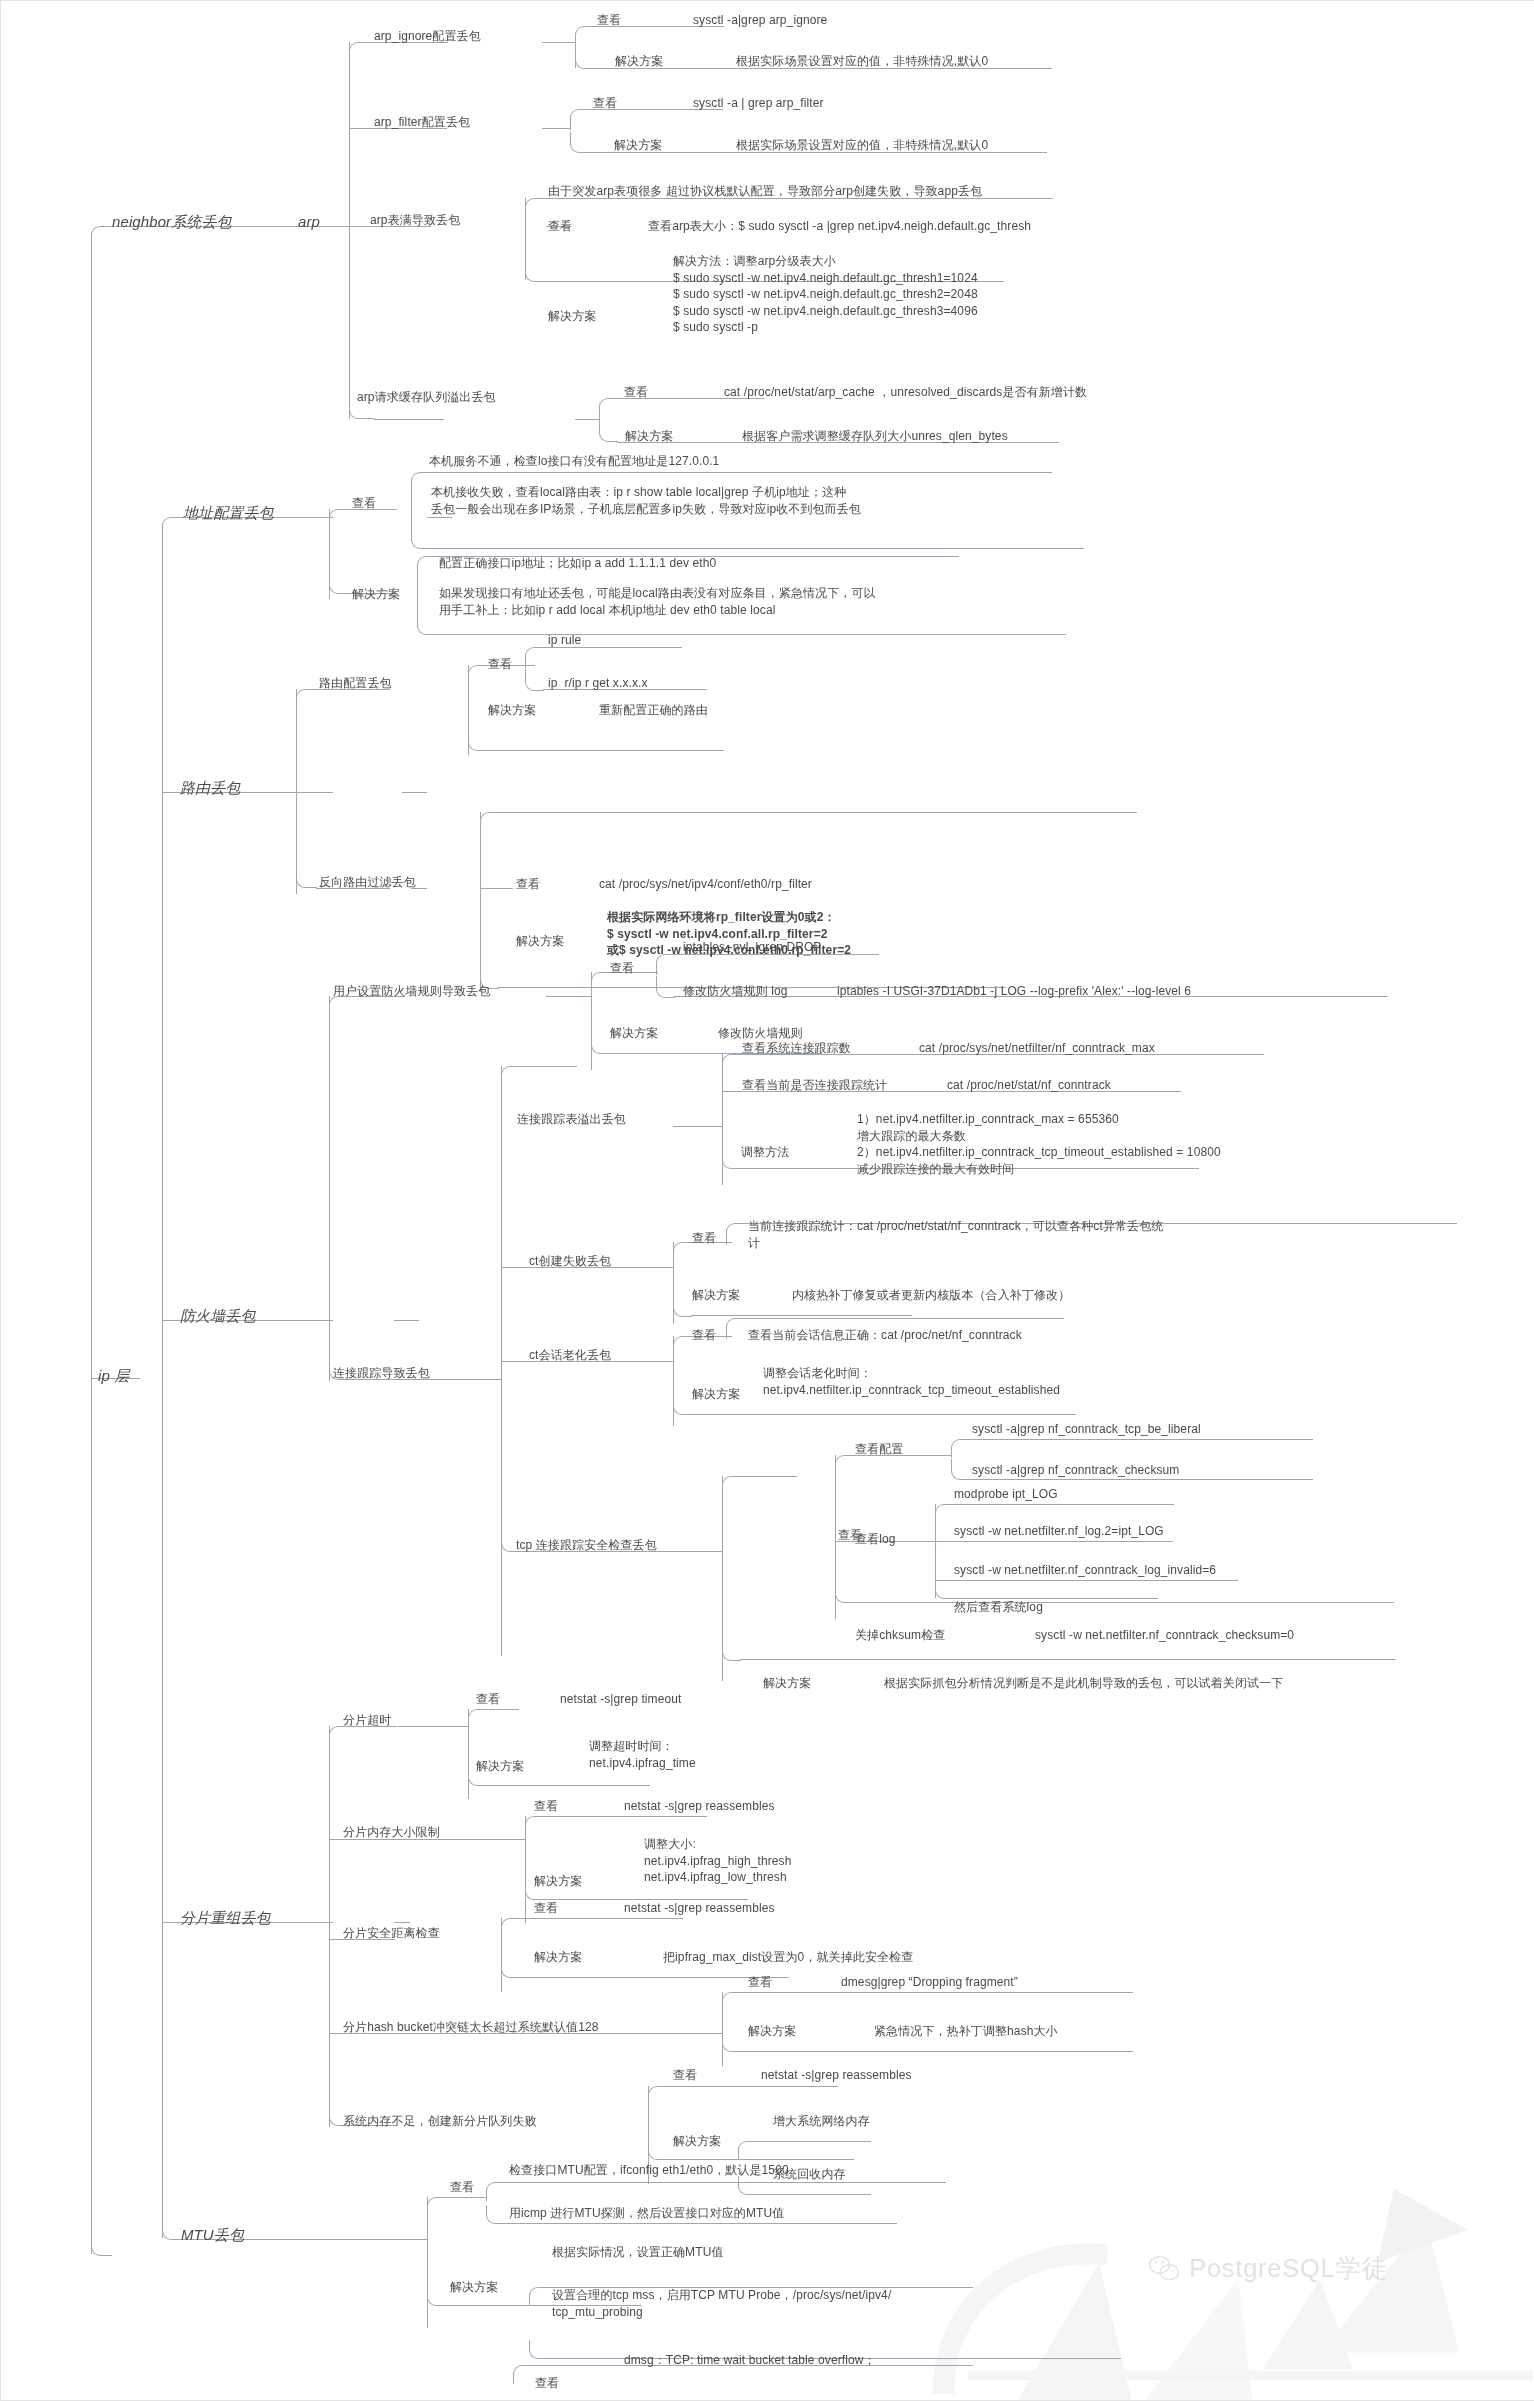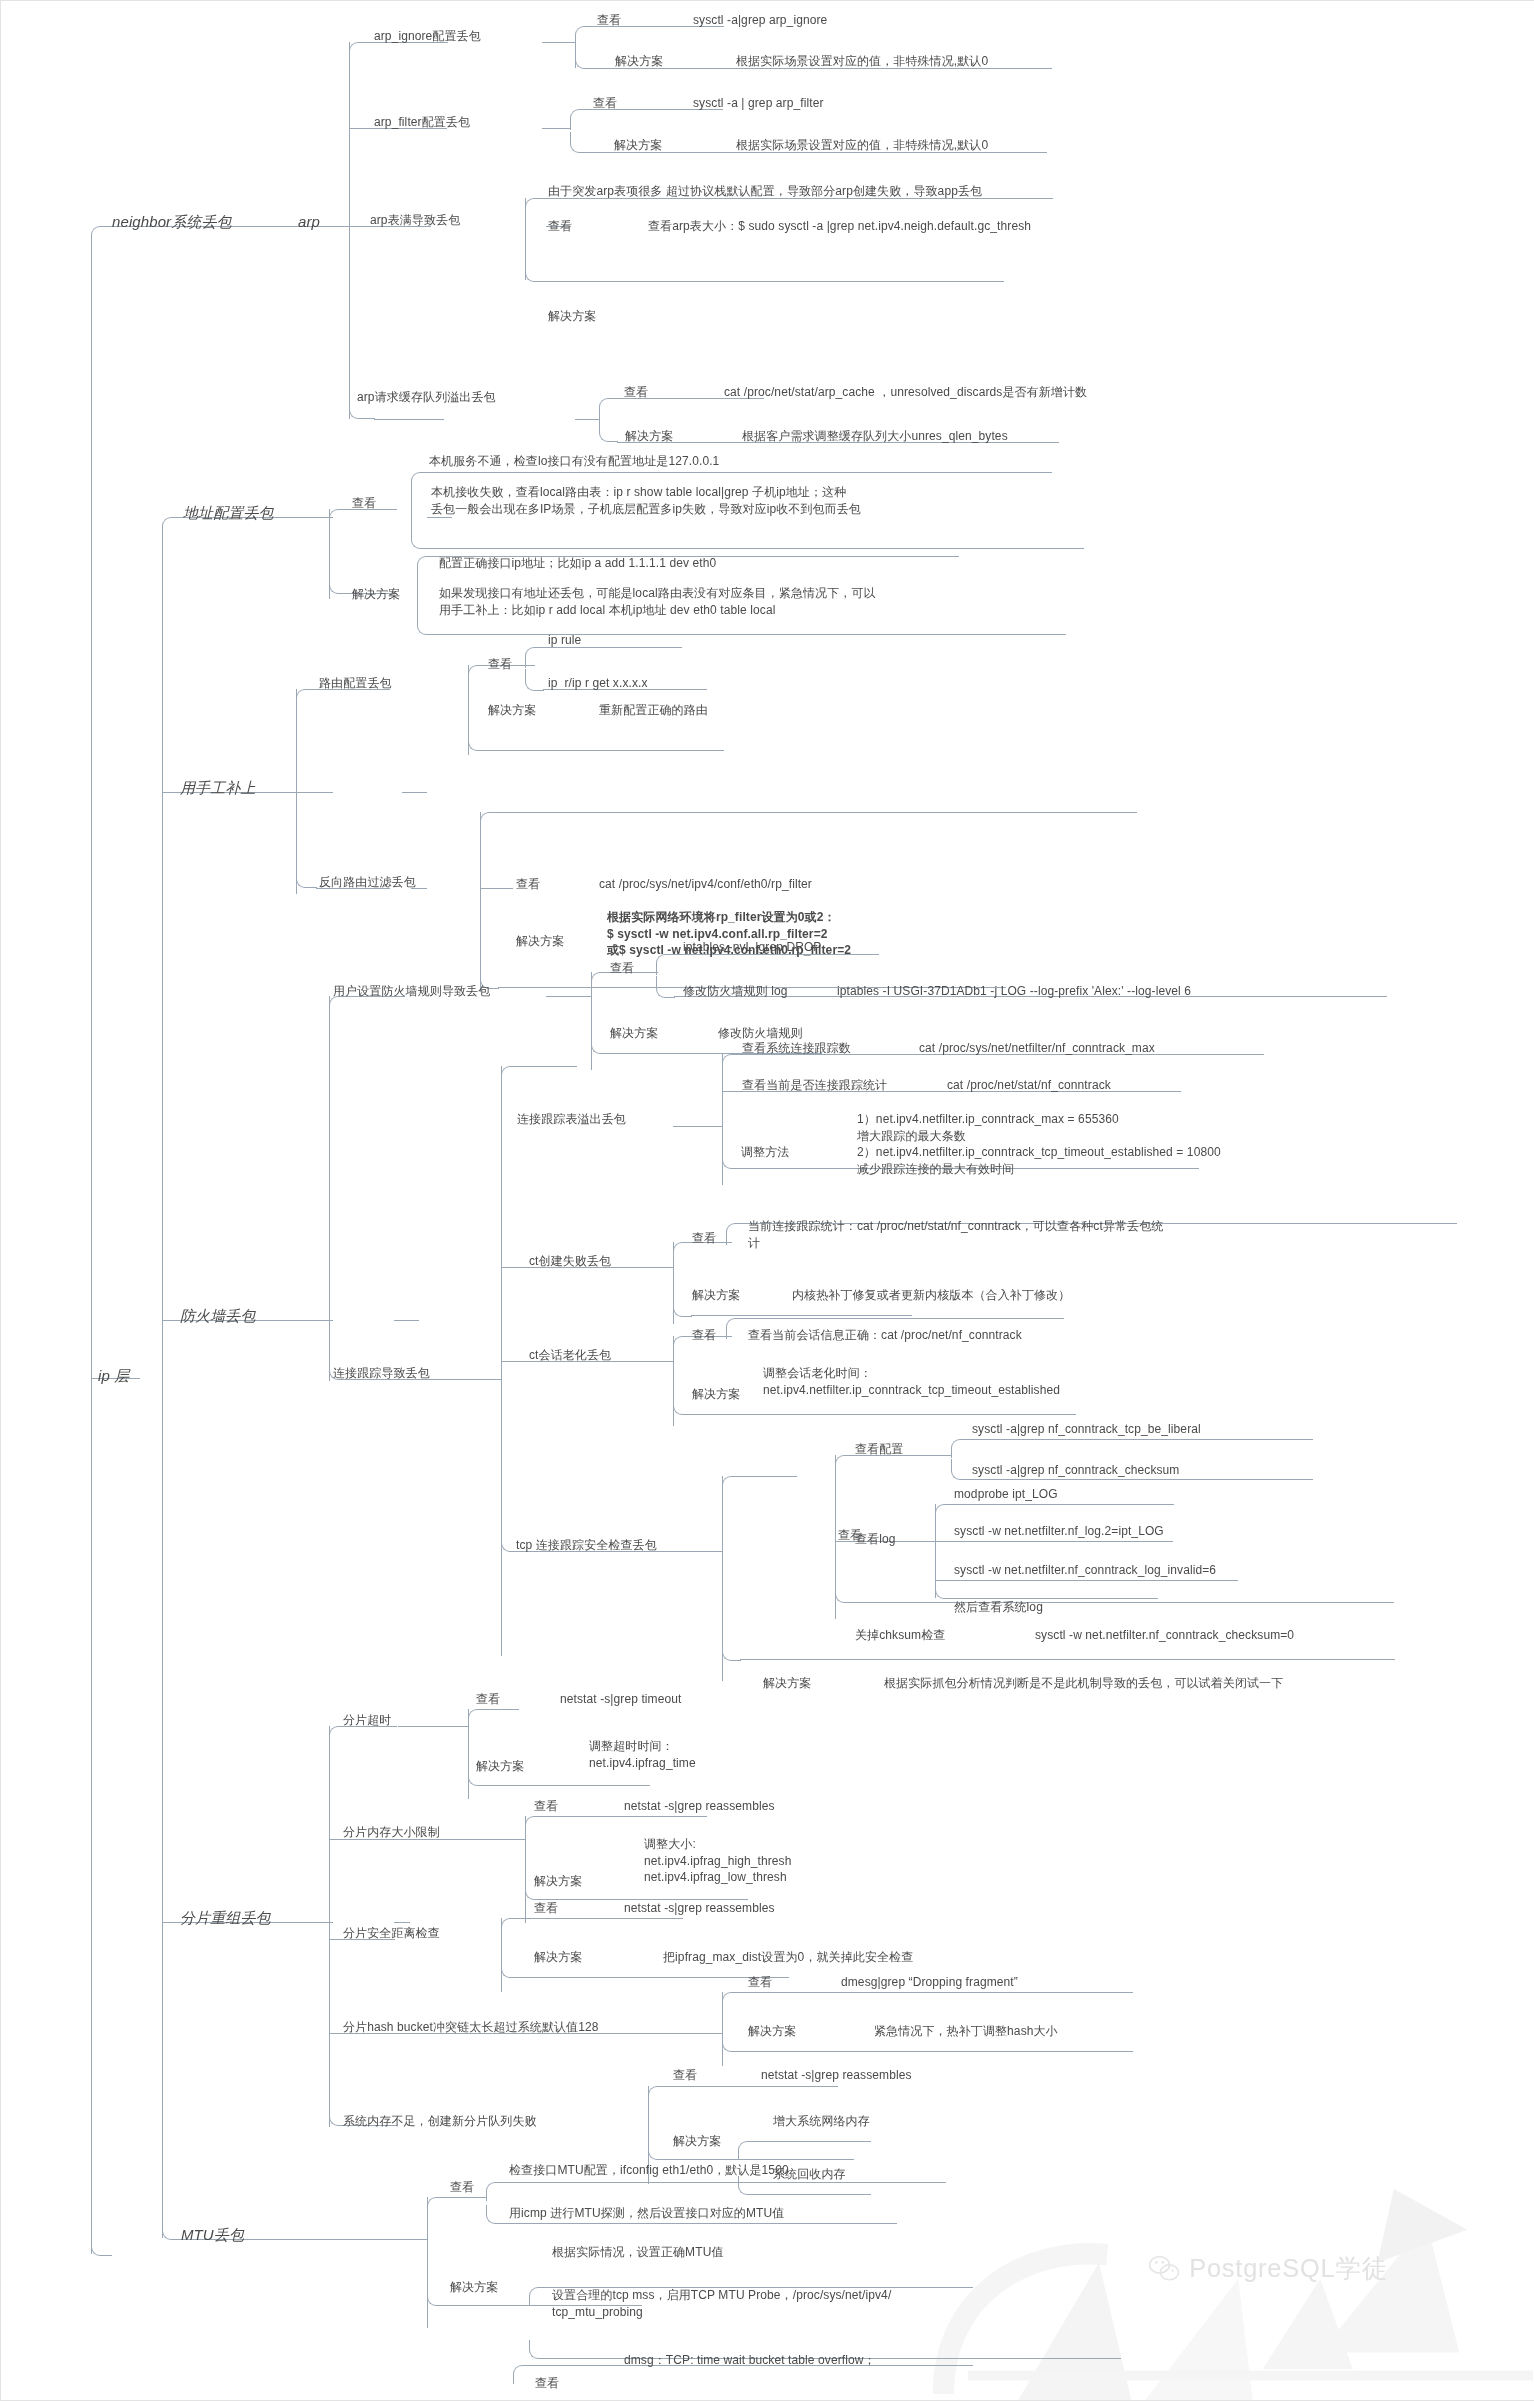--- a/index.html
+++ b/index.html
@@ -335,38 +335,43 @@
   <div class="node lbl" style="left:592px;top:94px;">查看</div>
   <div class="node mono" style="left:692px;top:94px;">sysctl -a | grep arp_filter</div>
   <div class="node lbl" style="left:613px;top:136px;">解决方案</div>
   <div class="node lbl" style="left:735px;top:136px;">根据实际场景设置对应的值，非特殊情况,默认0</div>
 
   <div class="node lbl" style="left:369px;top:211px;">arp表满导致丢包</div>
   <div class="node lbl" style="left:547px;top:182px;">由于突发arp表项很多 超过协议栈默认配置，导致部分arp创建失败，导致app丢包</div>
   <div class="node lbl" style="left:547px;top:217px;">查看</div>
   <div class="node mono" style="left:647px;top:217px;">查看arp表大小：$ sudo sysctl -a |grep net.ipv4.neigh.default.gc_thresh</div>
   <div class="node lbl" style="left:547px;top:307px;">解决方案</div>
+  <div class="node mono" style="left:672px;top:252px;">解决方法：调整arp分级表大小
+$ sudo sysctl -w net.ipv4.neigh.default.gc_thresh1=1024
+$ sudo sysctl -w net.ipv4.neigh.default.gc_thresh2=2048
+$ sudo sysctl -w net.ipv4.neigh.default.gc_thresh3=4096
+$ sudo sysctl -p</div>
 
   <div class="node lbl" style="left:356px;top:388px;">arp请求缓存队列溢出丢包</div>
   <div class="node lbl" style="left:623px;top:383px;">查看</div>
   <div class="node mono" style="left:723px;top:383px;">cat /proc/net/stat/arp_cache ，unresolved_discards是否有新增计数</div>
   <div class="node lbl" style="left:624px;top:427px;">解决方案</div>
   <div class="node lbl" style="left:741px;top:427px;">根据客户需求调整缓存队列大小unres_qlen_bytes</div>
 
   <div class="node lbl-lg" style="left:182px;top:502px;">地址配置丢包</div>
   <div class="node lbl" style="left:351px;top:494px;">查看</div>
   <div class="node lbl" style="left:428px;top:452px;">本机服务不通，检查lo接口有没有配置地址是127.0.0.1</div>
   <div class="node lbl" style="left:430px;top:483px;">本机接收失败，查看local路由表：ip r show table local|grep 子机ip地址；这种
 丢包一般会出现在多IP场景，子机底层配置多ip失败，导致对应ip收不到包而丢包</div>
   <div class="node lbl" style="left:351px;top:585px;">解决方案</div>
   <div class="node lbl" style="left:438px;top:554px;">配置正确接口ip地址；比如ip a add 1.1.1.1 dev eth0</div>
   <div class="node lbl" style="left:438px;top:584px;">如果发现接口有地址还丢包，可能是local路由表没有对应条目，紧急情况下，可以
 用手工补上：比如ip r add local 本机ip地址 dev eth0 table local</div>
 
-  <div class="node lbl-lg" style="left:179px;top:777px;">用手工补上</div>
+  <div class="node lbl-lg" style="left:179px;top:777px;">路由丢包</div>
   <div class="node lbl" style="left:318px;top:674px;">路由配置丢包</div>
   <div class="node lbl" style="left:487px;top:655px;">查看</div>
   <div class="node mono" style="left:547px;top:631px;">ip rule</div>
   <div class="node mono" style="left:547px;top:674px;">ip  r/ip r get x.x.x.x</div>
   <div class="node lbl" style="left:487px;top:701px;">解决方案</div>
   <div class="node lbl" style="left:598px;top:701px;">重新配置正确的路由</div>
 
   <div class="node lbl" style="left:318px;top:873px;">反向路由过滤丢包</div>
   <div class="node lbl" style="left:515px;top:875px;">查看</div>
   <div class="node mono" style="left:598px;top:875px;">cat /proc/sys/net/ipv4/conf/eth0/rp_filter</div>

